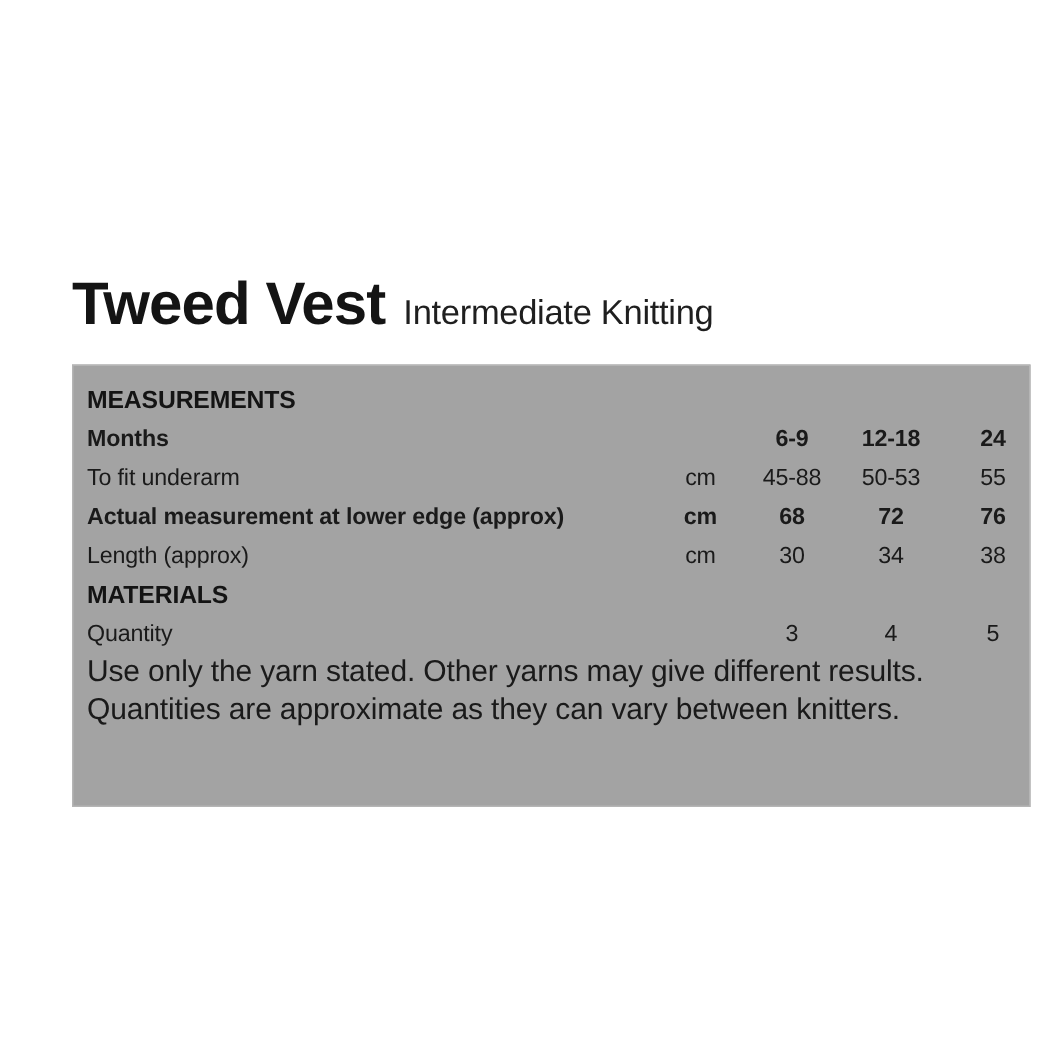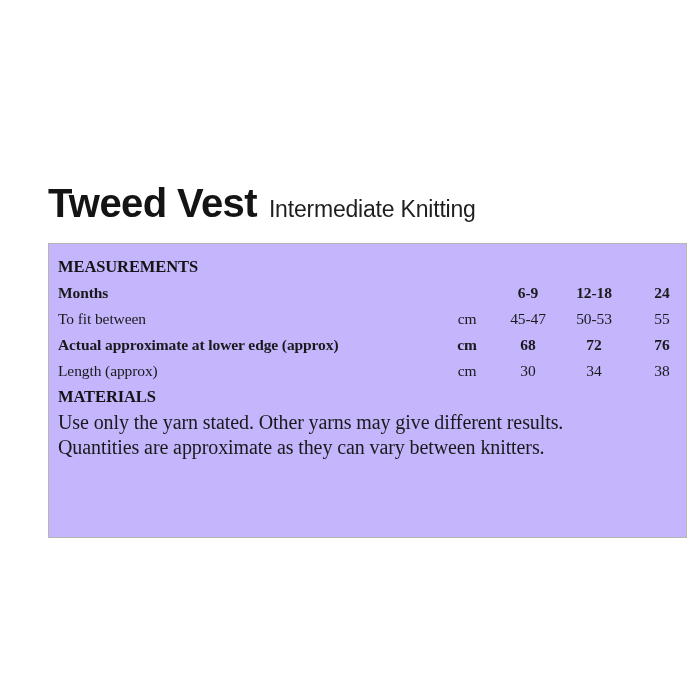--- a/index.html
+++ b/index.html
@@ -45,23 +45,22 @@
 
   
   .info-card {
     position: absolute;
     left: 48px;
     top: 243px;
     width: 639px;
     height: 295px;
     box-sizing: border-box;
     border: 1px solid #b5b5b5;
-    background: #c4b5fd;
+    background: #a3a3a3;
     padding: 10px 0 0 0;
-    font-family: Liberation Serif, serif;
   }
 
   .section-title {
     font-size: 16.5px;
     font-weight: bold;
     color: #141414;
     padding-left: 9px;
     line-height: 26px;
     letter-spacing: -0.1px;
   }
@@ -125,44 +124,55 @@
     <tbody>
       <tr class="row-bold">
         <td class="col-label">Months</td>
         <td class="col-unit"></td>
         <td class="col-v1">6-9</td>
         <td class="col-v2">12-18</td>
         <td class="col-v3">24</td>
       </tr>
 
       <tr>
-        <td class="col-label">To fit between</td>
+        <td class="col-label">To fit underarm</td>
         <td class="col-unit">cm</td>
-        <td class="col-v1">45-47</td>
+        <td class="col-v1">45-88</td>
         <td class="col-v2">50-53</td>
         <td class="col-v3">55</td>
       </tr>
 
       <tr class="row-bold">
-        <td class="col-label">Actual approximate at lower edge (approx)</td>
+        <td class="col-label">Actual measurement at lower edge (approx)</td>
         <td class="col-unit">cm</td>
         <td class="col-v1">68</td>
         <td class="col-v2">72</td>
         <td class="col-v3">76</td>
       </tr>
 
       <tr>
         <td class="col-label">Length (approx)</td>
         <td class="col-unit">cm</td>
         <td class="col-v1">30</td>
         <td class="col-v2">34</td>
         <td class="col-v3">38</td>
       </tr>
     </tbody>
   </table>
 
   <div class="section-title">MATERIALS</div>
 
 
+  <table class="spec-table">
+    <tbody>
+      <tr>
+        <td class="col-label">Quantity</td>
+        <td class="col-unit"></td>
+        <td class="col-v1">3</td>
+        <td class="col-v2">4</td>
+        <td class="col-v3">5</td>
+      </tr>
+    </tbody>
+  </table>
 
   <div class="note">Use only the yarn stated. Other yarns may give different results. Quantities are approximate as they can vary between knitters.</div>
 
 </div>
 
 </body></html>

